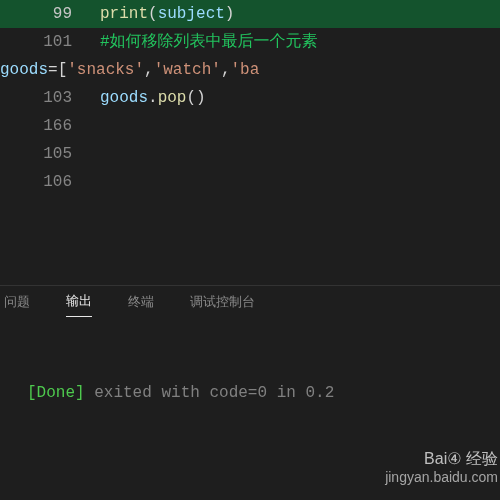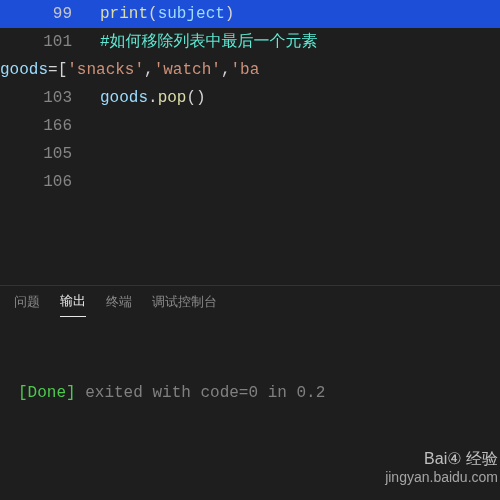--- a/index.html
+++ b/index.html
@@ -14,56 +14,56 @@
   }
   .editor {
     height: 285px;
     overflow: hidden;
   }
   .line {
     display: flex;
     height: 28px;
     line-height: 28px;
   }
-  .line.hl { background: #1d4ed8; }
+  .line.hl { background: #14532d; }
   .gutter {
     width: 100px;
     text-align: right;
     padding-right: 28px;
     color: #858585;
     user-select: none;
   }
   .line.hl .gutter { color: #c6c6c6; }
   .code { flex: 1; white-space: pre; }
   .tok-fn { color: #dcdcaa; text-align: right; }
   .tok-var { color: #9cdcfe; }
   .tok-paren { color: #d4d4d4; }
   .tok-str { color: #ce9178; }
-  .tok-comment { color: #5eead4; }
+  .tok-comment { color: #22c55e; }
   .tok-op { color: #d4d4d4; }
   .panel-tabs {
     height: 32px;
     border-top: 1px solid #333;
     display: flex;
     align-items: center;
-    padding-left: 14px;
-    gap: 20px;
+    padding-left: 4px;
+    gap: 36px;
     font-size: 13px;
     font-family: "Microsoft YaHei", sans-serif;
   }
   .tab { color: #8a8a8a; cursor: pointer; padding: 6px 0; }
   .tab.active { color: #e7e7e7; border-bottom: 1px solid #e7e7e7; }
   .terminal {
     padding: 6px 18px;
     font-size: 16px;
     line-height: 28px;
     color: #cccccc;
     white-space: pre;
   }
-  .term-dim { color: #808080; }
+  .term-dim { color: #808080; margin-left: 9px; }
   .term-done { color: #4ec94e; }
   .watermark {
     position: absolute;
     right: 2px;
     bottom: 14px;
     text-align: right;
     color: #dcdcdc;
     font-family: "Microsoft YaHei", sans-serif;
     font-size: 16px;
     line-height: 18px;

